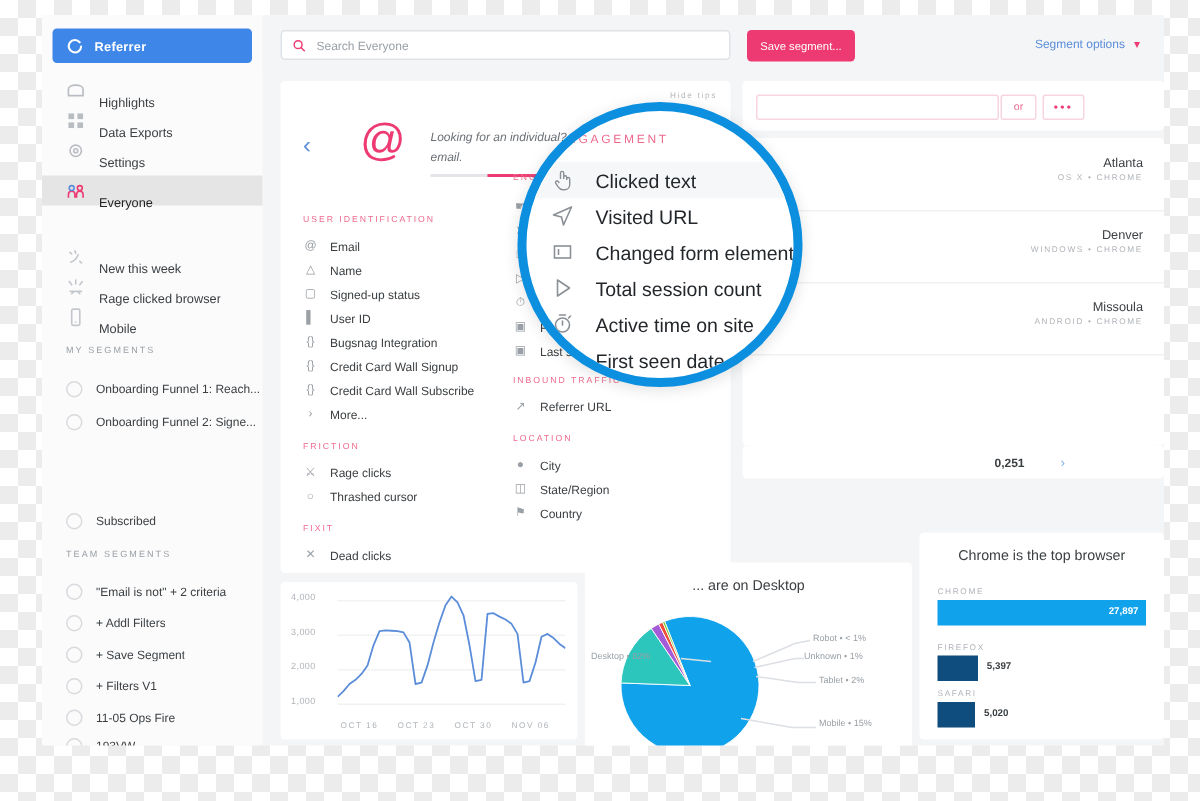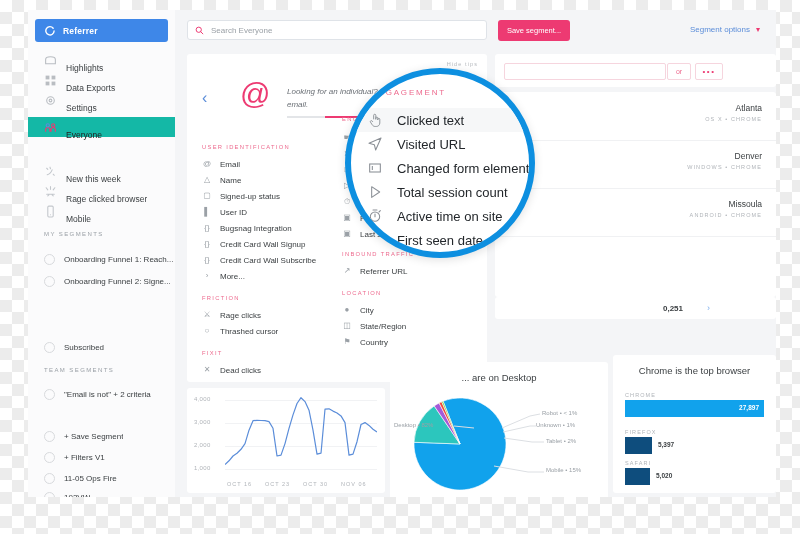--- a/index.html
+++ b/index.html
@@ -22,21 +22,21 @@
   
   #sidebar{position:absolute;left:0;top:0;width:147px;height:487px;background:#fbfbfc;}
   .brand{
     position:absolute;left:7px;top:9px;width:133px;height:23px;background:#3e87e8;
     border-radius:3px;display:flex;align-items:center;padding-left:9px;box-sizing:border-box;
   }
   .brand .blabel{color:#fff;font-size:8.5px;font-weight:bold;letter-spacing:.2px;margin-left:8px;}
   .navrow{position:absolute;left:0;width:147px;height:20px;display:flex;align-items:center;padding-left:16px;box-sizing:border-box;}
   .navrow .ico{width:13px;height:13px;margin-right:9px;flex:0 0 auto;display:block;}
   .navrow .nlabel{font-size:8.5px;color:#3c4043;white-space:nowrap;overflow:hidden;margin-top:16px;}
-  .navrow.active{background:#14b8a6;}
+  .navrow.active{background:#e5e5e5;}
   .navrow.active .nlabel{color:#222;}
   .secthead{position:absolute;left:16px;font-size:6px;letter-spacing:1.4px;color:#9aa0a6;text-transform:uppercase;}
   .segrow{position:absolute;left:0;width:147px;height:19px;display:flex;align-items:center;padding-left:16px;box-sizing:border-box;}
   .segrow .dot{width:9px;height:9px;border-radius:50%;border:1px solid #d8dadd;margin-right:9px;flex:0 0 auto;}
   .segrow .slabel{font-size:8px;color:#3c4043;white-space:nowrap;overflow:hidden;text-overflow:ellipsis;max-width:110px;}
 
   
   #topbar{position:absolute;left:147px;top:0;width:601px;height:40px;background:#f4f5f7;}
   #searchbox{
     position:absolute;left:12px;top:10px;width:300px;height:20px;background:#fff;
@@ -75,21 +75,21 @@
   .resrow .city{position:absolute;right:14px;top:11px;font-size:8.5px;color:#3c4043;}
   .resrow .meta{position:absolute;right:14px;top:24px;font-size:5.5px;letter-spacing:1.1px;color:#b0b4b9;text-transform:uppercase;}
 
   #countbar{position:absolute;left:467px;top:287px;width:281px;height:22px;background:#fff;border-radius:3px;display:flex;align-items:center;}
   #countbar .cnum{position:absolute;left:168px;font-size:8px;font-weight:bold;color:#3c4043;}
   #countbar .carr{position:absolute;left:212px;color:#7fb0ee;font-size:9px;}
 
   
   .card{position:absolute;background:#fff;border-radius:3px;}
   #lineCard{left:159px;top:378px;width:198px;height:105px;}
-  #pieCard{left:362px;top:352px;width:218px;height:138px;}
+  #pieCard{left:362px;top:365px;width:218px;height:138px;}
   #barCard{left:585px;top:345px;width:163px;height:138px;}
   .cardtitle{position:absolute;top:10px;width:100%;text-align:center;font-size:9.5px;color:#3c4043;}
 
   .ytick{position:absolute;left:7px;font-size:6px;color:#b0b4b9;letter-spacing:.3px;}
   .gline{position:absolute;left:38px;width:152px;height:1px;background:#f1f2f4;}
   .xtick{position:absolute;bottom:6px;font-size:5.5px;letter-spacing:1px;color:#b0b4b9;text-transform:uppercase;}
 
   .pielabel{position:absolute;font-size:6px;color:#9aa0a6;white-space:nowrap;}
 
   .barblock{position:absolute;left:12px;width:139px;}
@@ -186,20 +186,24 @@
       </div>
     <div class="segrow" style="top:328px">
         <span class="dot"></span>
         <span class="slabel">Subscribed</span>
       </div>
 
     <div class="secthead" style="top:357px">Team Segments</div>
     <div class="segrow" style="top:375px">
         <span class="dot"></span>
         <span class="slabel">"Email is not" + 2 criteria</span>
+      </div>
+    <div class="segrow" style="top:396px">
+        <span class="dot"></span>
+        <span class="slabel">+ Addl Filters</span>
       </div>
     <div class="segrow" style="top:417px">
         <span class="dot"></span>
         <span class="slabel">+ Save Segment</span>
       </div>
     <div class="segrow" style="top:438px">
         <span class="dot"></span>
         <span class="slabel">+ Filters V1</span>
       </div>
     <div class="segrow" style="top:459px">

